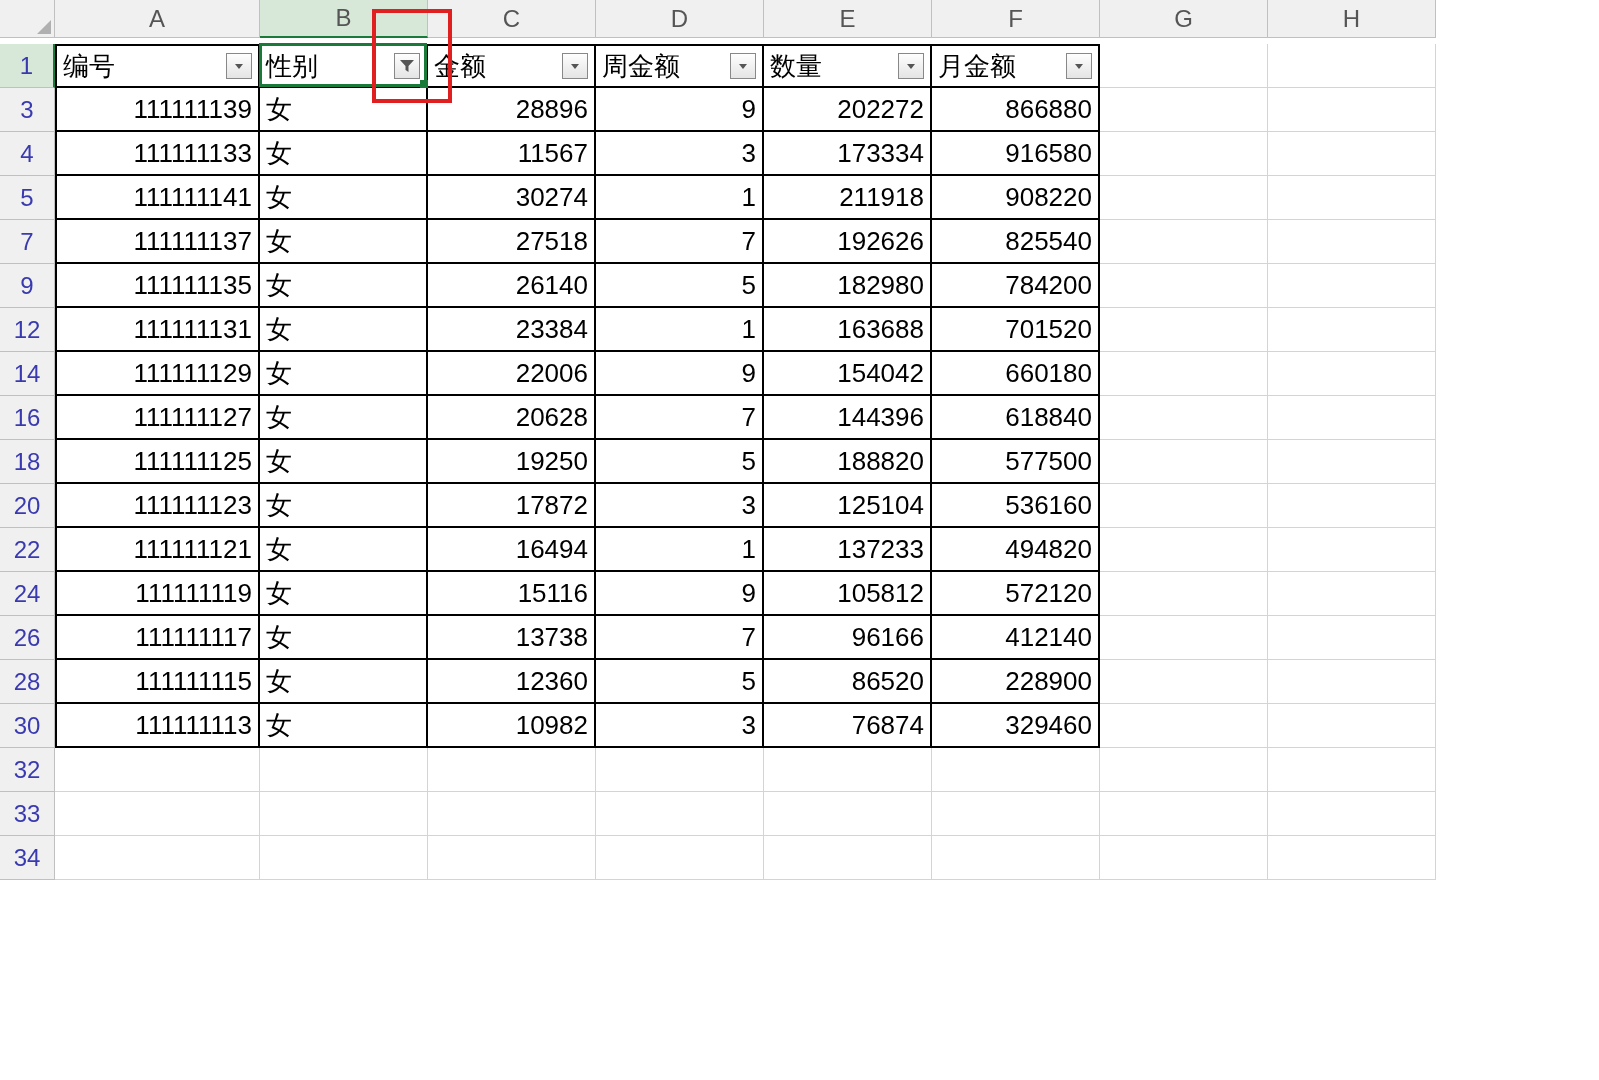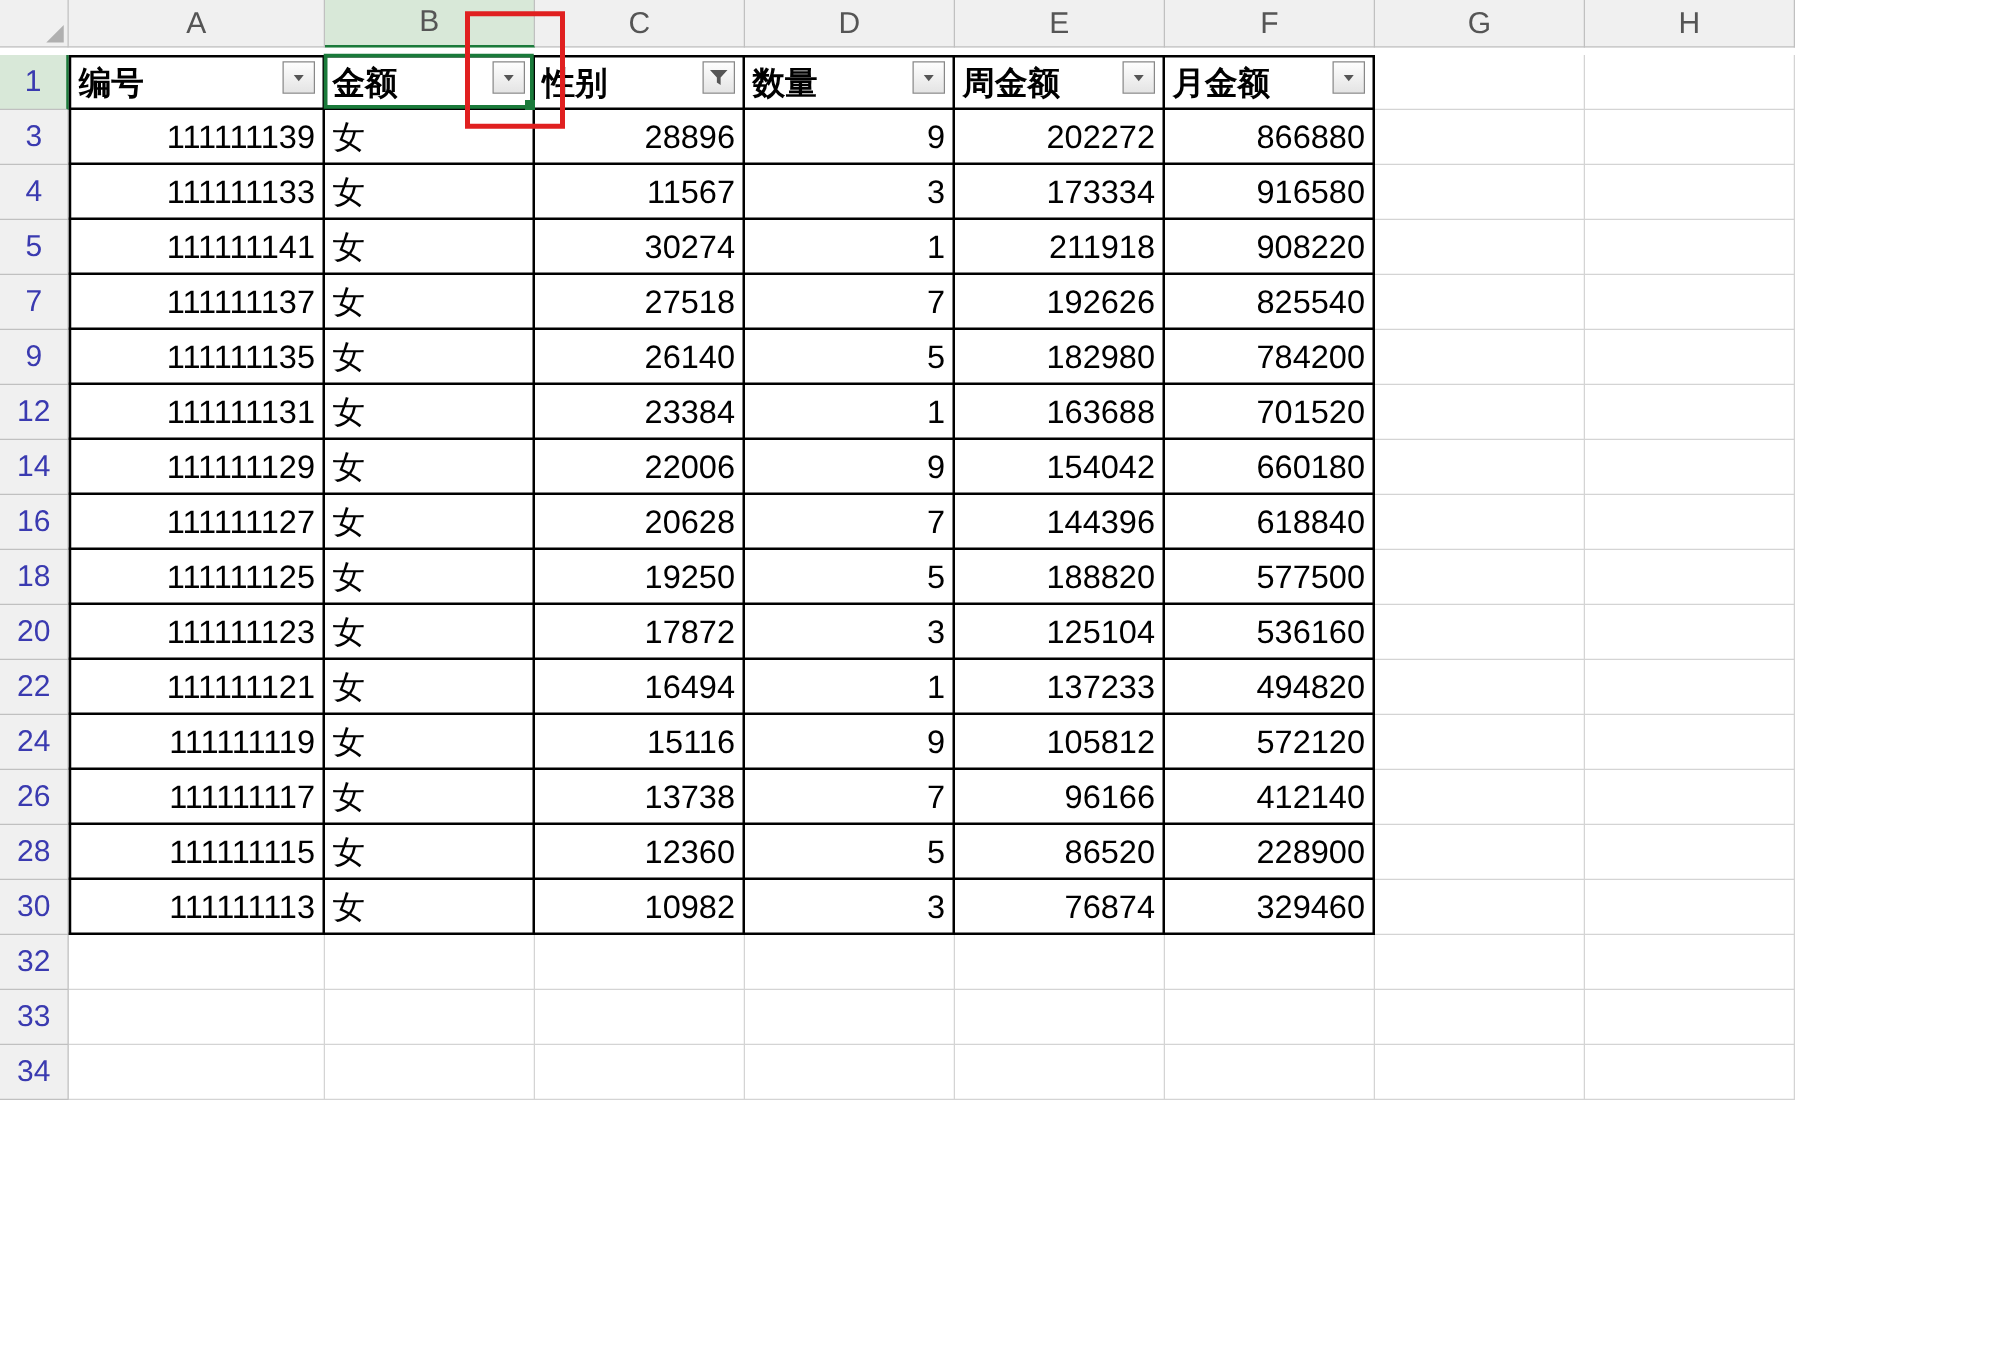--- a/index.html
+++ b/index.html
@@ -87,23 +87,22 @@
     height: 26px;
     border: 1px solid #888;
     background: linear-gradient(#fefefe,#e4e4e4);
     display: flex;
     align-items: center;
     justify-content: center;
     margin-left: auto;
   }
   .hdrcontent {
     display: flex;
-    align-items: flex-start;
+    align-items: center;
     width: 100%;
-    font-weight: bold;
   }
   .hdrlabel { flex: 0 0 auto; }
 
   .selected-cell {
     position: absolute;
     border: 3px solid #1a7a3a;
     pointer-events: none;
     z-index: 5;
   }
   .fill-handle {
@@ -139,51 +138,51 @@
         <span class="hdrlabel">编号</span>
         <div class="filterbtn">
           <svg width="12" height="12" viewBox="0 0 12 12">
             <polygon points="2,4 10,4 6,9" fill="#555"></polygon>
           </svg>
         </div>
       </div>
     </div>
     <div class="cell txt hdrcell">
       <div class="hdrcontent">
-        <span class="hdrlabel">金额</span>
-        <div class="filterbtn">
-          <svg width="12" height="12" viewBox="0 0 12 12">
-            <polygon points="2,4 10,4 6,9" fill="#555"></polygon>
-          </svg>
-        </div>
-      </div>
-    </div>
-    <div class="cell txt hdrcell">
-      <div class="hdrcontent">
         <span class="hdrlabel">性别</span>
         <div class="filterbtn">
           <svg width="16" height="14" viewBox="0 0 16 14">
             <polygon points="1,1 15,1 9.5,7 9.5,13 6.5,11 6.5,7" fill="#555"></polygon>
           </svg>
         </div>
       </div>
     </div>
     <div class="cell txt hdrcell">
       <div class="hdrcontent">
+        <span class="hdrlabel">金额</span>
+        <div class="filterbtn">
+          <svg width="12" height="12" viewBox="0 0 12 12">
+            <polygon points="2,4 10,4 6,9" fill="#555"></polygon>
+          </svg>
+        </div>
+      </div>
+    </div>
+    <div class="cell txt hdrcell">
+      <div class="hdrcontent">
+        <span class="hdrlabel">周金额</span>
+        <div class="filterbtn">
+          <svg width="12" height="12" viewBox="0 0 12 12">
+            <polygon points="2,4 10,4 6,9" fill="#555"></polygon>
+          </svg>
+        </div>
+      </div>
+    </div>
+    <div class="cell txt hdrcell">
+      <div class="hdrcontent">
         <span class="hdrlabel">数量</span>
-        <div class="filterbtn">
-          <svg width="12" height="12" viewBox="0 0 12 12">
-            <polygon points="2,4 10,4 6,9" fill="#555"></polygon>
-          </svg>
-        </div>
-      </div>
-    </div>
-    <div class="cell txt hdrcell">
-      <div class="hdrcontent">
-        <span class="hdrlabel">周金额</span>
         <div class="filterbtn">
           <svg width="12" height="12" viewBox="0 0 12 12">
             <polygon points="2,4 10,4 6,9" fill="#555"></polygon>
           </svg>
         </div>
       </div>
     </div>
     <div class="cell txt hdrcell">
       <div class="hdrcontent">
         <span class="hdrlabel">月金额</span>

